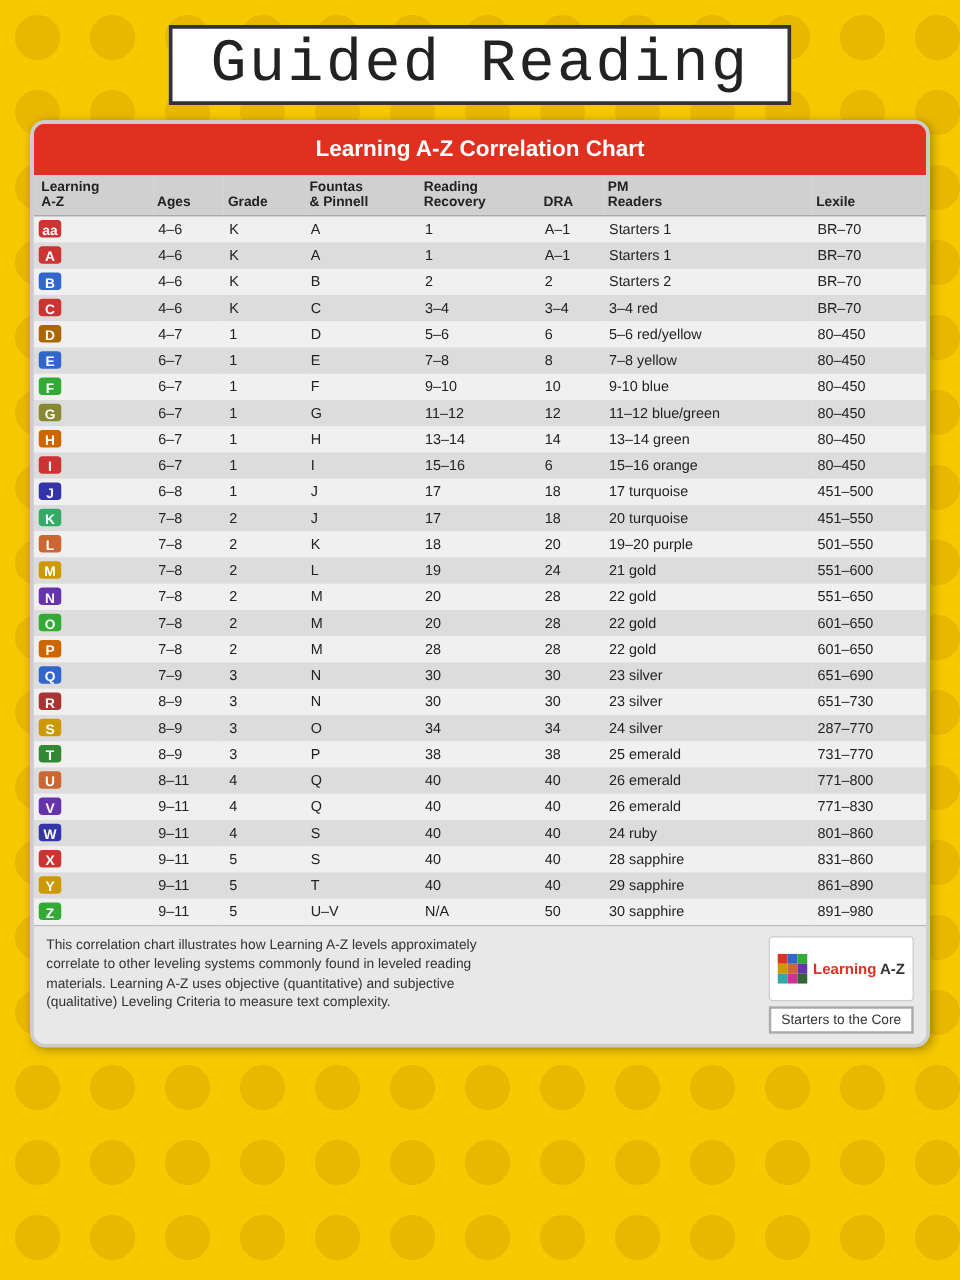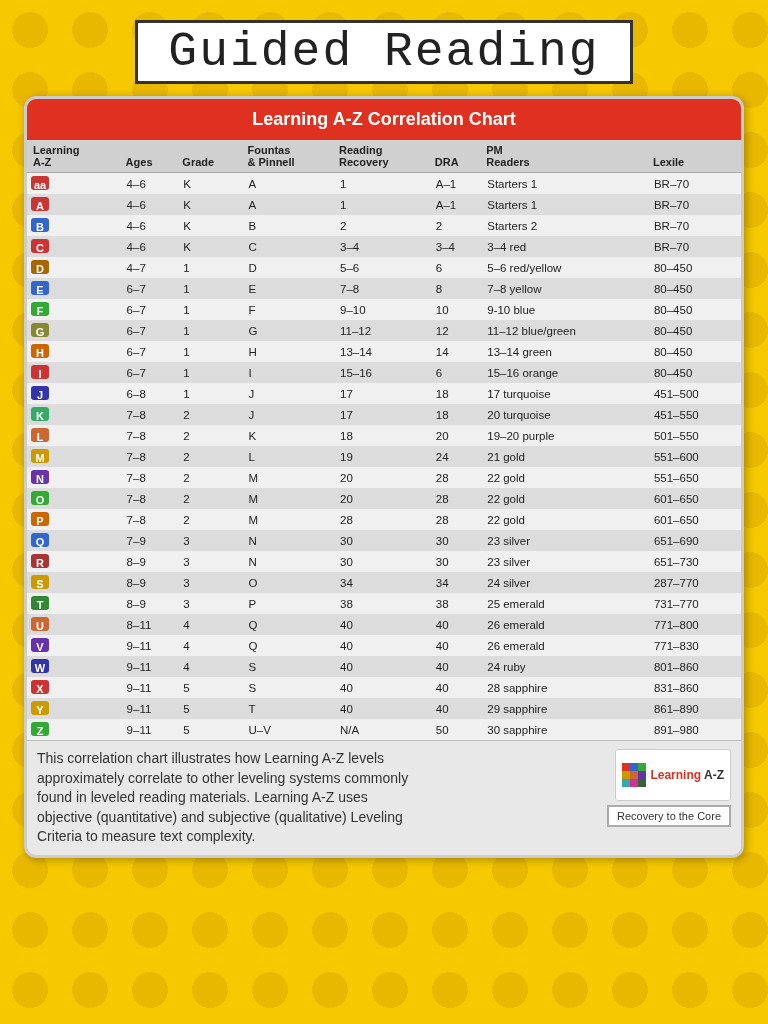--- a/index.html
+++ b/index.html
@@ -84,21 +84,21 @@
     .footer-row {
       background: #e8e8e8;
       border-top: 1px solid #bbb;
       display: flex;
       justify-content: space-between;
       align-items: flex-start;
       padding: 8px 10px;
       gap: 10px;
     }
     .footer-text {
-      font-size: 14px;
+      font-size: 11px;
       color: #333;
       max-width: 380px;
       line-height: 1.4;
     }
     .footer-logo {
       display: flex;
       flex-direction: column;
       align-items: flex-end;
       gap: 4px;
     }
@@ -436,16 +436,16 @@
           <rect x="16" y="0" width="8" height="8" fill="#33aa33"></rect>
           <rect x="0" y="8" width="8" height="8" fill="#cc9900"></rect>
           <rect x="8" y="8" width="8" height="8" fill="#cc6633"></rect>
           <rect x="16" y="8" width="8" height="8" fill="#6633aa"></rect>
           <rect x="0" y="16" width="8" height="8" fill="#33aaaa"></rect>
           <rect x="8" y="16" width="8" height="8" fill="#cc3399"></rect>
           <rect x="16" y="16" width="8" height="8" fill="#336633"></rect>
         </svg>
         <span class="logo-text"><span>Learning</span> A-Z</span>
       </div>
-      <div class="watermark-box">Recovery to the Core</div>
+      <div class="watermark-box">Starters to the Core</div>
     </div>
   </div>
 </div>
 
 </body></html>

